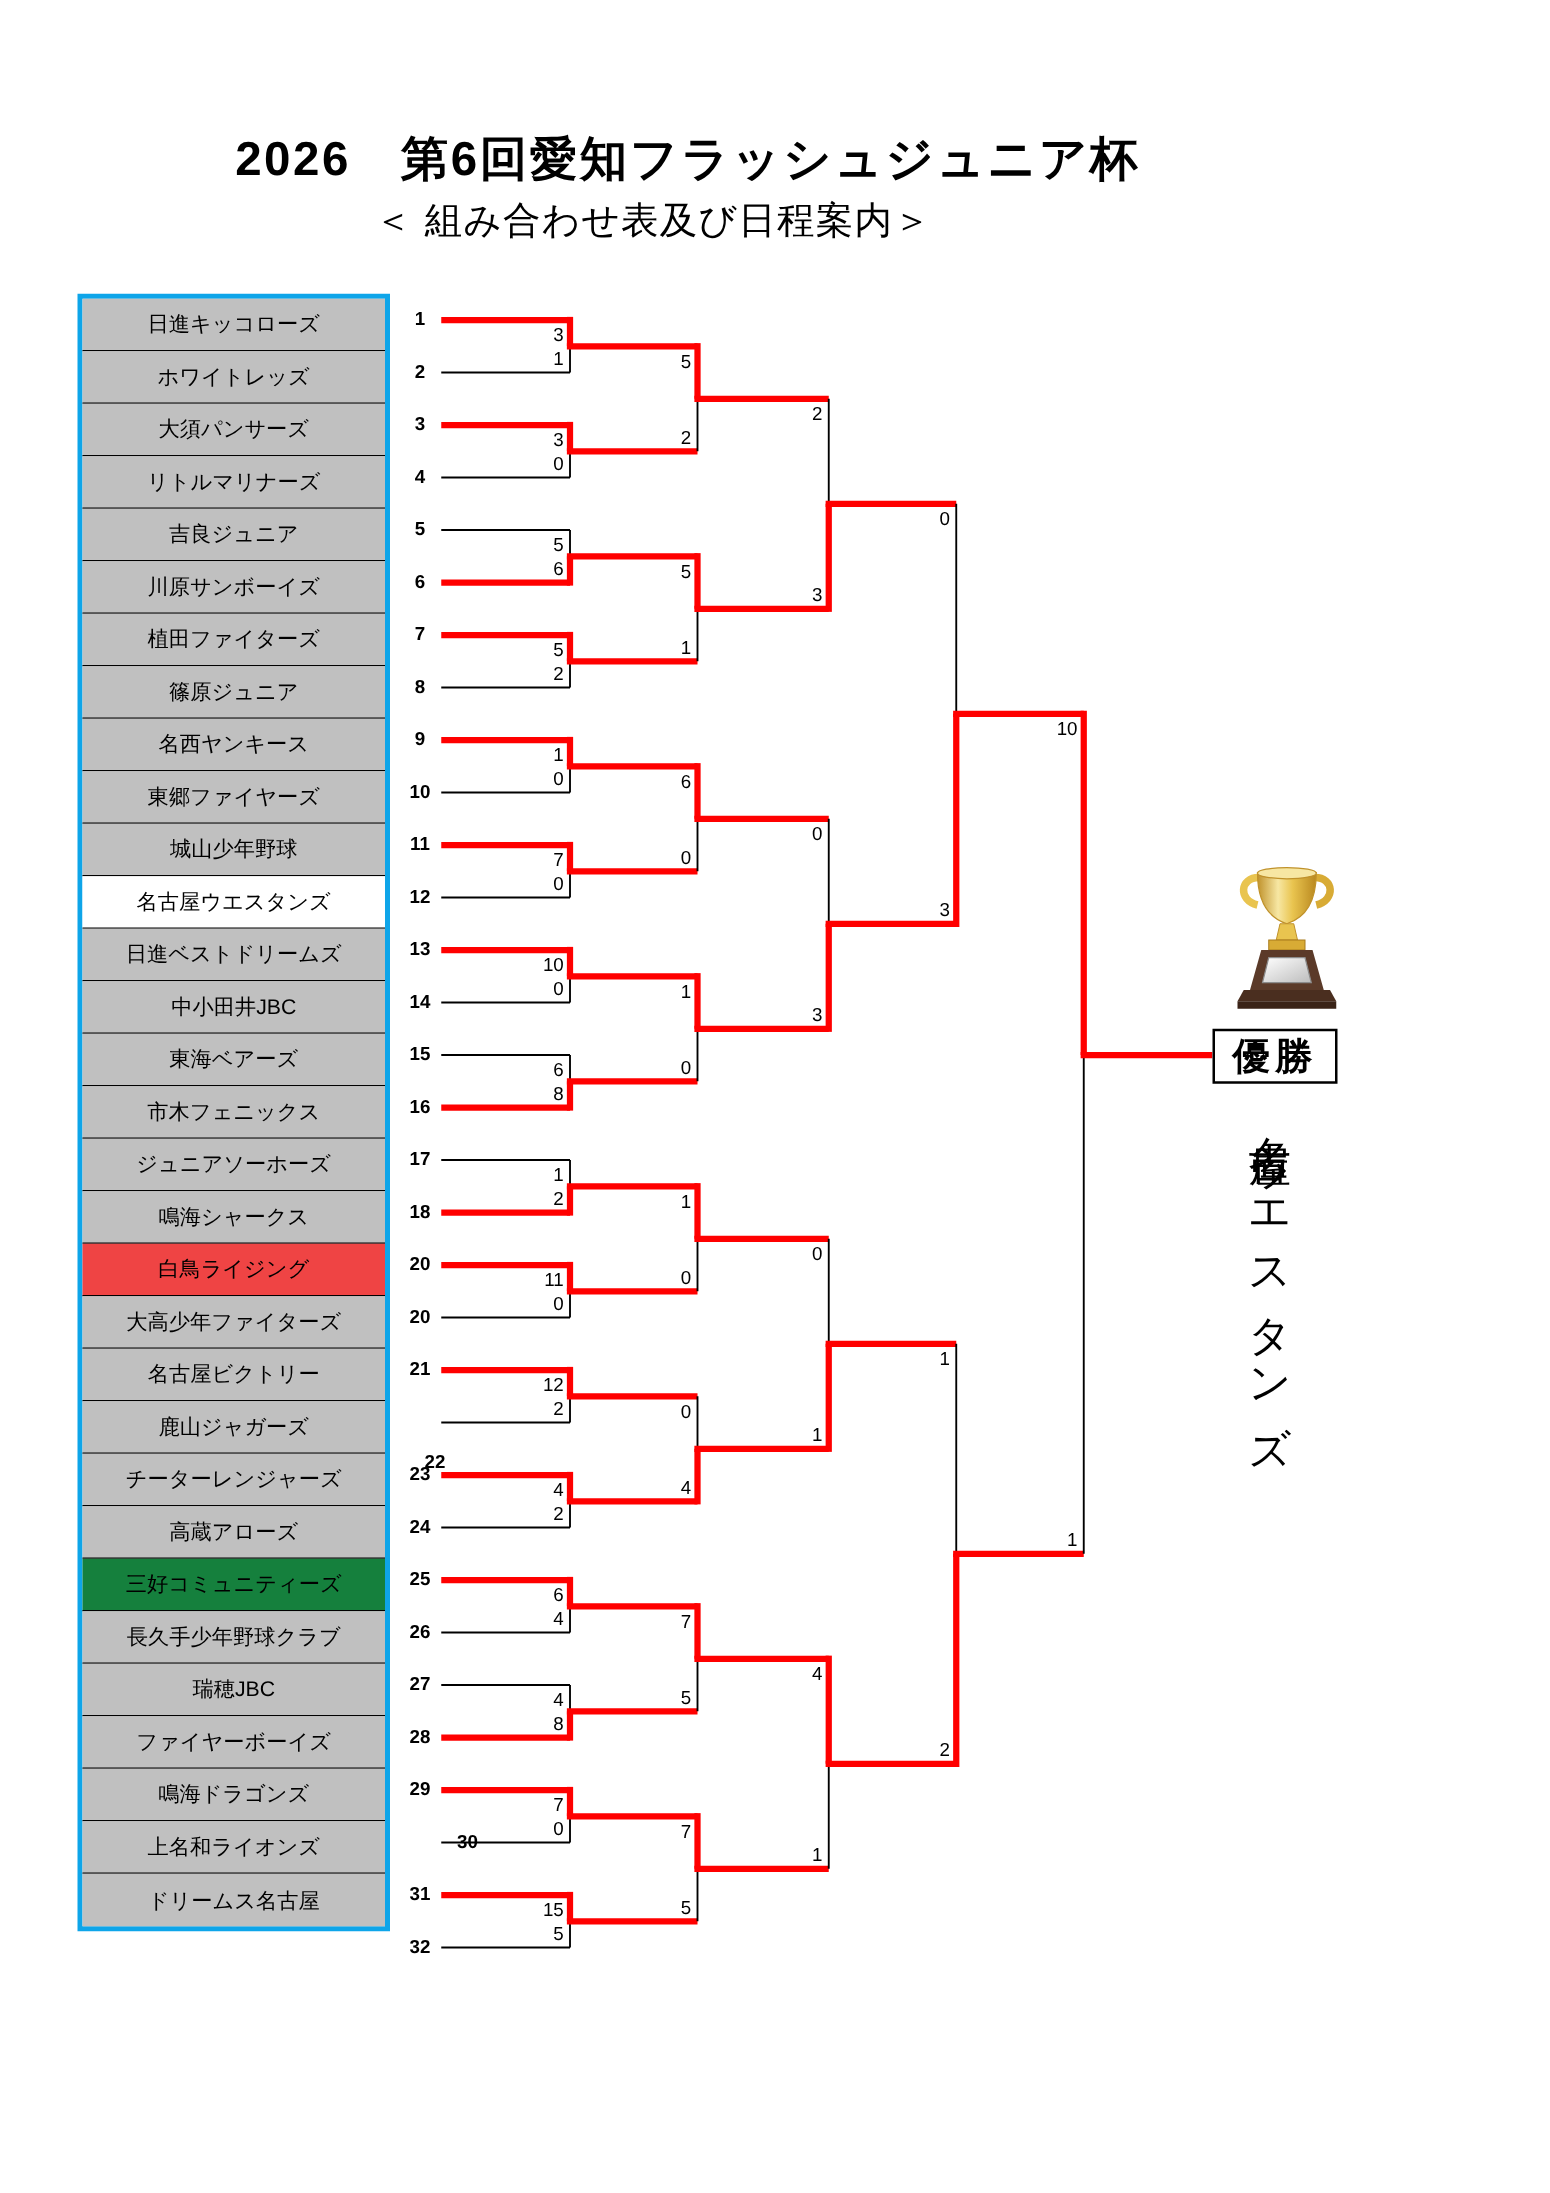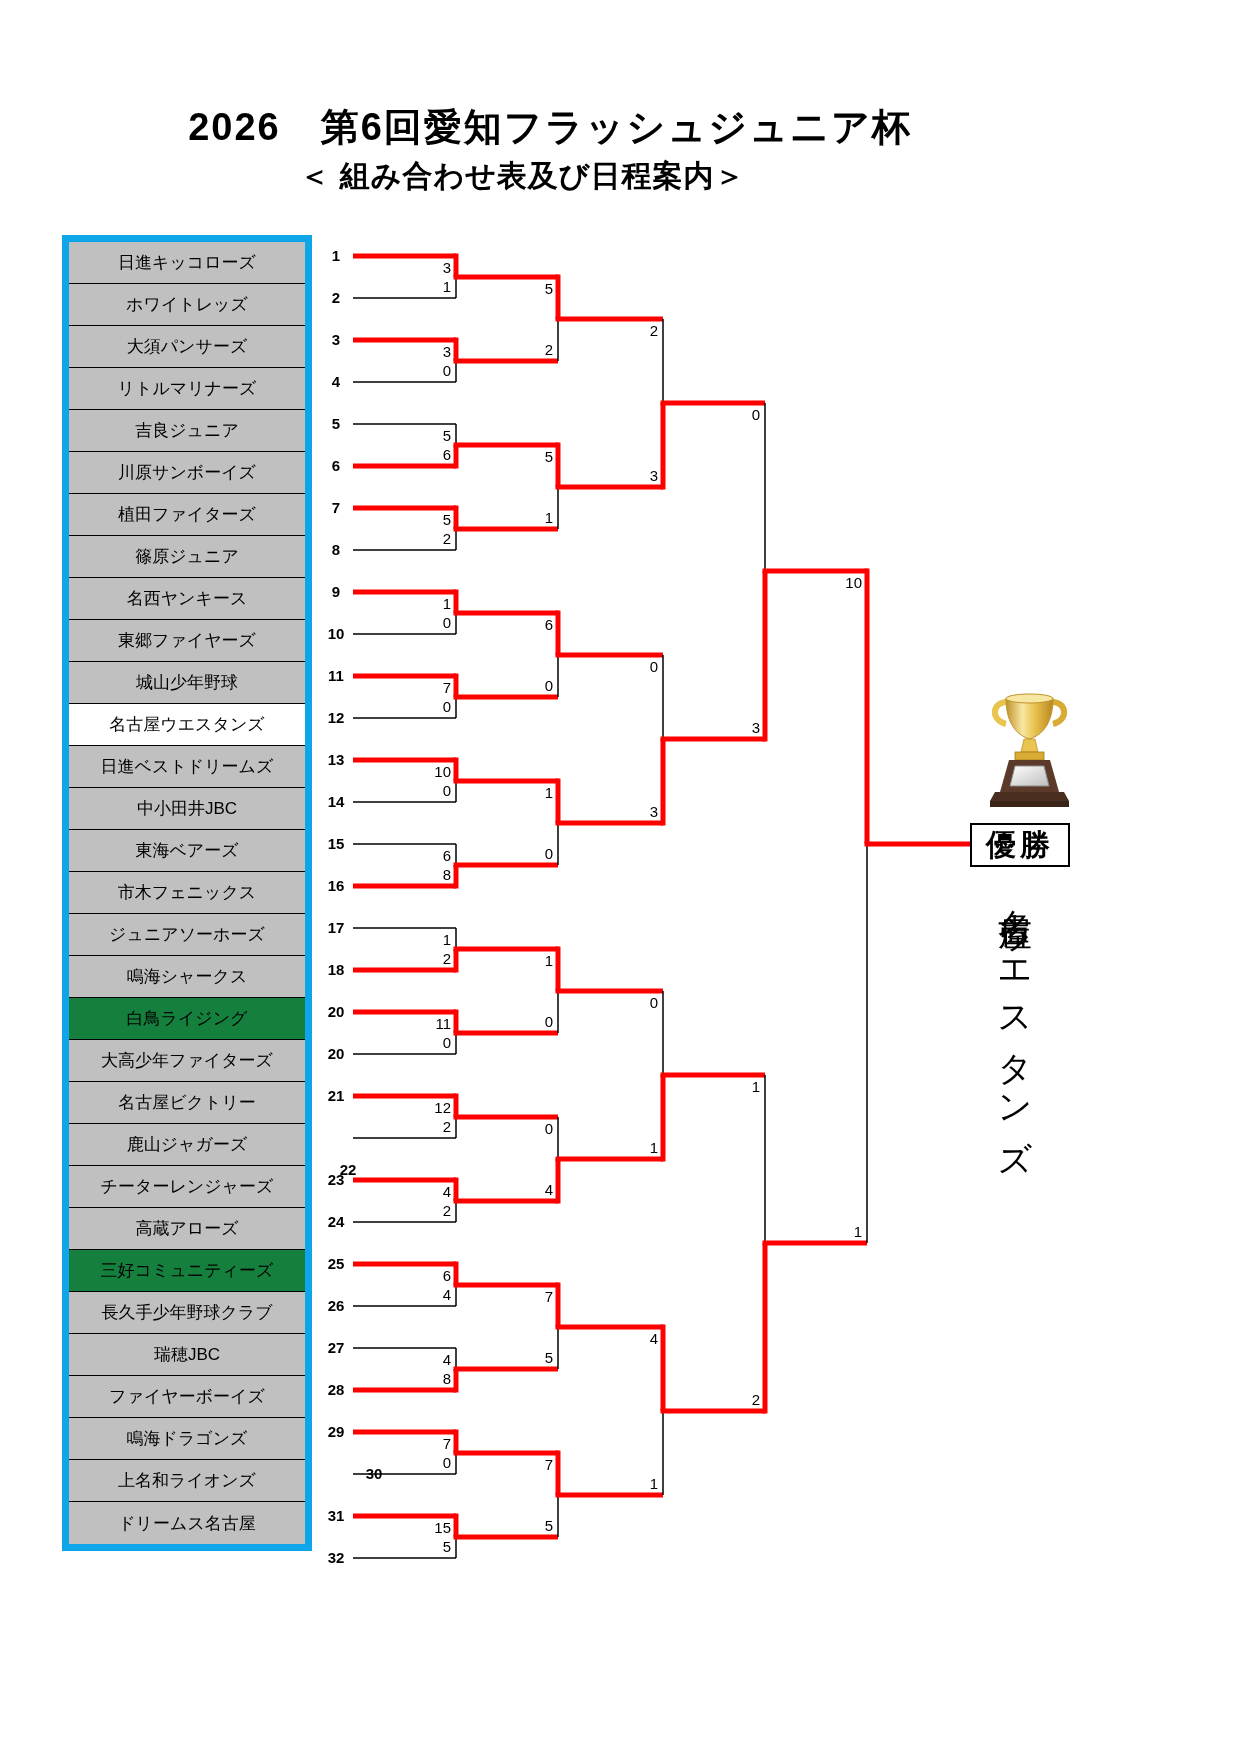--- a/index.html
+++ b/index.html
@@ -1,22 +1,22 @@
 <!DOCTYPE html>
 <html><head>
 <meta charset="utf-8">
 <style>
   html,body{margin:0;padding:0;background:#ffffff;}
   .page{position:relative;width:1240px;height:1754px;background:#fff;overflow:hidden;
         font-family:"Liberation Sans","DejaVu Sans",sans-serif;color:#000;}
   .title{position:absolute;top:102px;left:0;width:1100px;text-align:center;
          font-size:38px;font-weight:bold;letter-spacing:2px;white-space:nowrap;}
   .subtitle{position:absolute;top:156px;left:0;width:1045px;text-align:center;
-            font-size:30px;font-weight:bold;letter-spacing:1px;white-space:nowrap;}
-  .team-table{position:absolute;left:62px;top:235px;width:250px;border:7px solid #0ea5e9;
+            font-size:30px;font-weight:normal;letter-spacing:1px;white-space:nowrap;}
+  .team-table{position:absolute;left:62px;top:235px;width:250px;border:4px solid #0ea5e9;
               box-sizing:border-box;}
   .team-row{height:42px;box-sizing:border-box;border-bottom:1px solid #000;
             display:flex;align-items:center;justify-content:center;
             font-size:17px;line-height:1;white-space:nowrap;}
   .team-row:last-child{border-bottom:none;}
   .seed{position:absolute;left:321px;width:30px;text-align:center;
         font-size:15px;font-weight:bold;line-height:20px;height:20px;}
   .bracket-svg{position:absolute;left:0;top:0;}
   .champion-box{position:absolute;left:970px;top:823px;width:100px;height:44px;
                 border:2px solid #000;background:#fff;box-sizing:border-box;
@@ -82,21 +82,21 @@
       </div>
       <div class="team-row" style="background: rgb(192, 192, 192);">
         <span>市木フェニックス</span>
       </div>
       <div class="team-row" style="background: rgb(192, 192, 192);">
         <span>ジュニアソーホーズ</span>
       </div>
       <div class="team-row" style="background: rgb(192, 192, 192);">
         <span>鳴海シャークス</span>
       </div>
-      <div class="team-row" style="background: #15803d;">
+      <div class="team-row" style="background: #ef4444;">
         <span>白鳥ライジング</span>
       </div>
       <div class="team-row" style="background: rgb(192, 192, 192);">
         <span>大高少年ファイターズ</span>
       </div>
       <div class="team-row" style="background: rgb(192, 192, 192);">
         <span>名古屋ビクトリー</span>
       </div>
       <div class="team-row" style="background: rgb(192, 192, 192);">
         <span>鹿山ジャガーズ</span>

